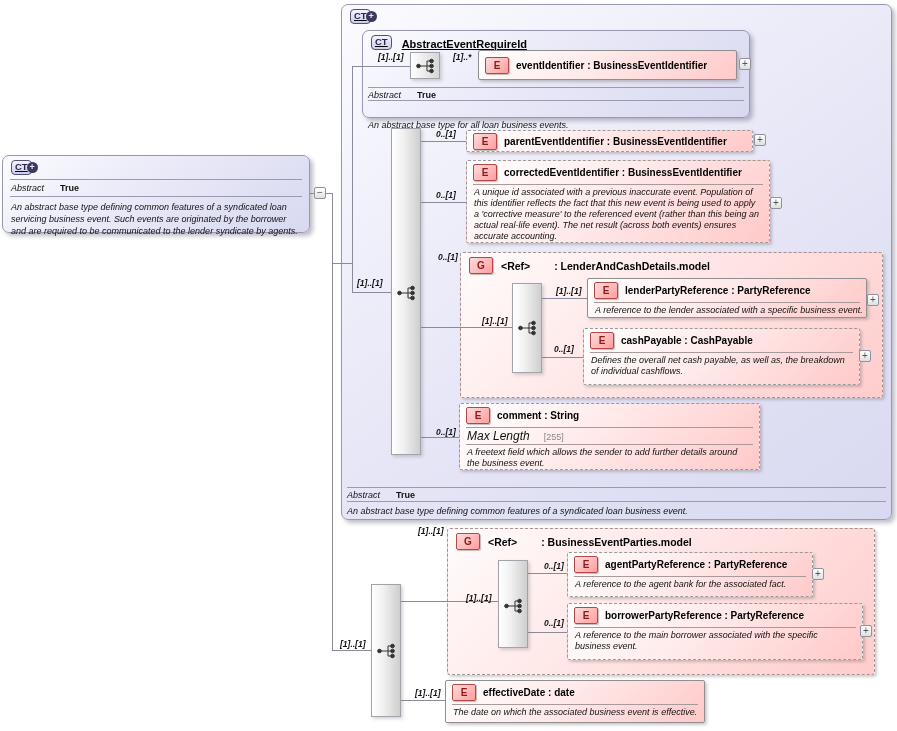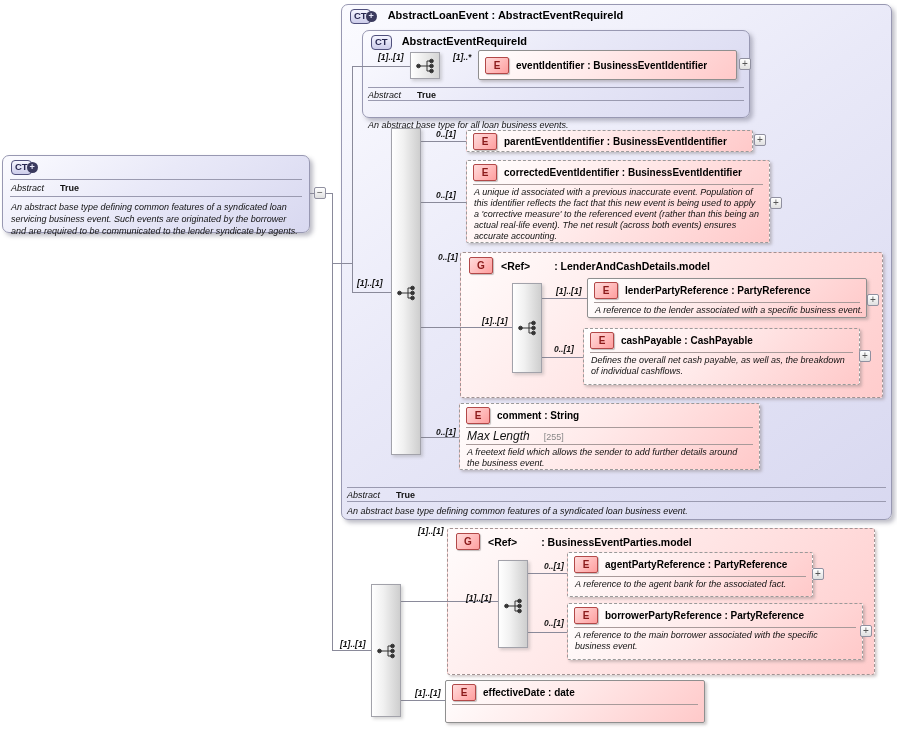--- a/index.html
+++ b/index.html
@@ -3,21 +3,21 @@
 <meta charset="utf-8">
 <style>
   html,body{margin:0;padding:0;background:#ffffff;font-family:"Liberation Sans",sans-serif;}
   #canvas{position:relative;width:897px;height:731px;background:#ffffff;overflow:hidden;}
 
   
   .ctbox{position:absolute;box-sizing:border-box;border:1px solid #9898b2;border-radius:7px;
          background:linear-gradient(145deg,#fbfbff 0%,#e9e9f8 45%,#d8d8f0 100%);
          box-shadow:3px 3px 4px rgba(110,110,130,0.45);z-index:0;}
   .ctbox.inner{z-index:1;}
-  .ct-title{display:flex;align-items:flex-start;gap:10px;padding:4px 8px 2px;font-size:11px;font-weight:bold;color:#000;white-space:nowrap;}
+  .ct-title{display:flex;align-items:flex-end;gap:10px;padding:4px 8px 2px;font-size:11px;font-weight:bold;color:#000;white-space:nowrap;text-decoration:underline;}
   .ctbox .sep{height:1px;background:#9a9ab0;margin:2px 7px;}
   .meta-row{display:flex;align-items:flex-start;padding:1px 8px;}
   .meta-label{font-style:italic;font-size:9px;color:#111;}
   .meta-value{font-weight:bold;font-size:9px;margin-left:16px;color:#111;}
   .desc{font-style:italic;font-size:9px;line-height:12px;color:#111;padding:2px 8px 4px;}
   .abs{position:absolute;}
   .sep-abs{position:absolute;height:1px;background:#9a9ab0;z-index:1;}
 
   
   .elbox{position:absolute;box-sizing:border-box;border:1px solid #8f8f8f;border-radius:2px;overflow:hidden;
@@ -63,21 +63,20 @@
            color:#8b1a1a;font-weight:bold;font-size:10px;box-shadow:1px 1px 1px rgba(0,0,0,0.25);}
 </style>
 </head>
 <body>
 
 <div id="canvas">
 
   <div class="ctbox" style="left:341px;top:4px;width:551px;height:516px;">
     <div class="ct-title">
       <span class="ct-icon with-plus"><span>CT</span><span class="ct-plus">+</span></span>
-      <span>AbstractLoanEvent : AbstractEventRequireId</span>
     </div>
   </div>
 
   <div class="sep-abs" style="left:347px;top:487px;width:539px;"></div>
   <div class="abs meta-row" style="left:341px;top:489px;width:545px;z-index:1;padding-left:6px;">
     <span class="meta-label">Abstract</span>
     <span class="meta-value">True</span>
   </div>
   <div class="sep-abs" style="left:347px;top:501px;width:539px;"></div>
   <div class="abs desc nowrap" style="left:341px;top:503px;width:545px;z-index:1;padding-left:6px;">An abstract base type defining common features of a syndicated loan business event.</div>
@@ -311,15 +310,16 @@
     <div class="el-desc">A reference to the main borrower associated with the specific business event.</div>
   </div>
   <div class="handle" style="left:860px;top:625px;">+</div>
 
   <div class="elbox" style="left:445px;top:680px;width:260px;height:43px;">
     <div class="el-title">
       <span class="e-icon">E</span>
       <span>effectiveDate : date</span>
     </div>
     <div class="el-sep"></div>
+    <div class="el-desc nowrap">The date on which the associated business event is effective.</div>
   </div>
 
 </div>
 
 </body></html>

